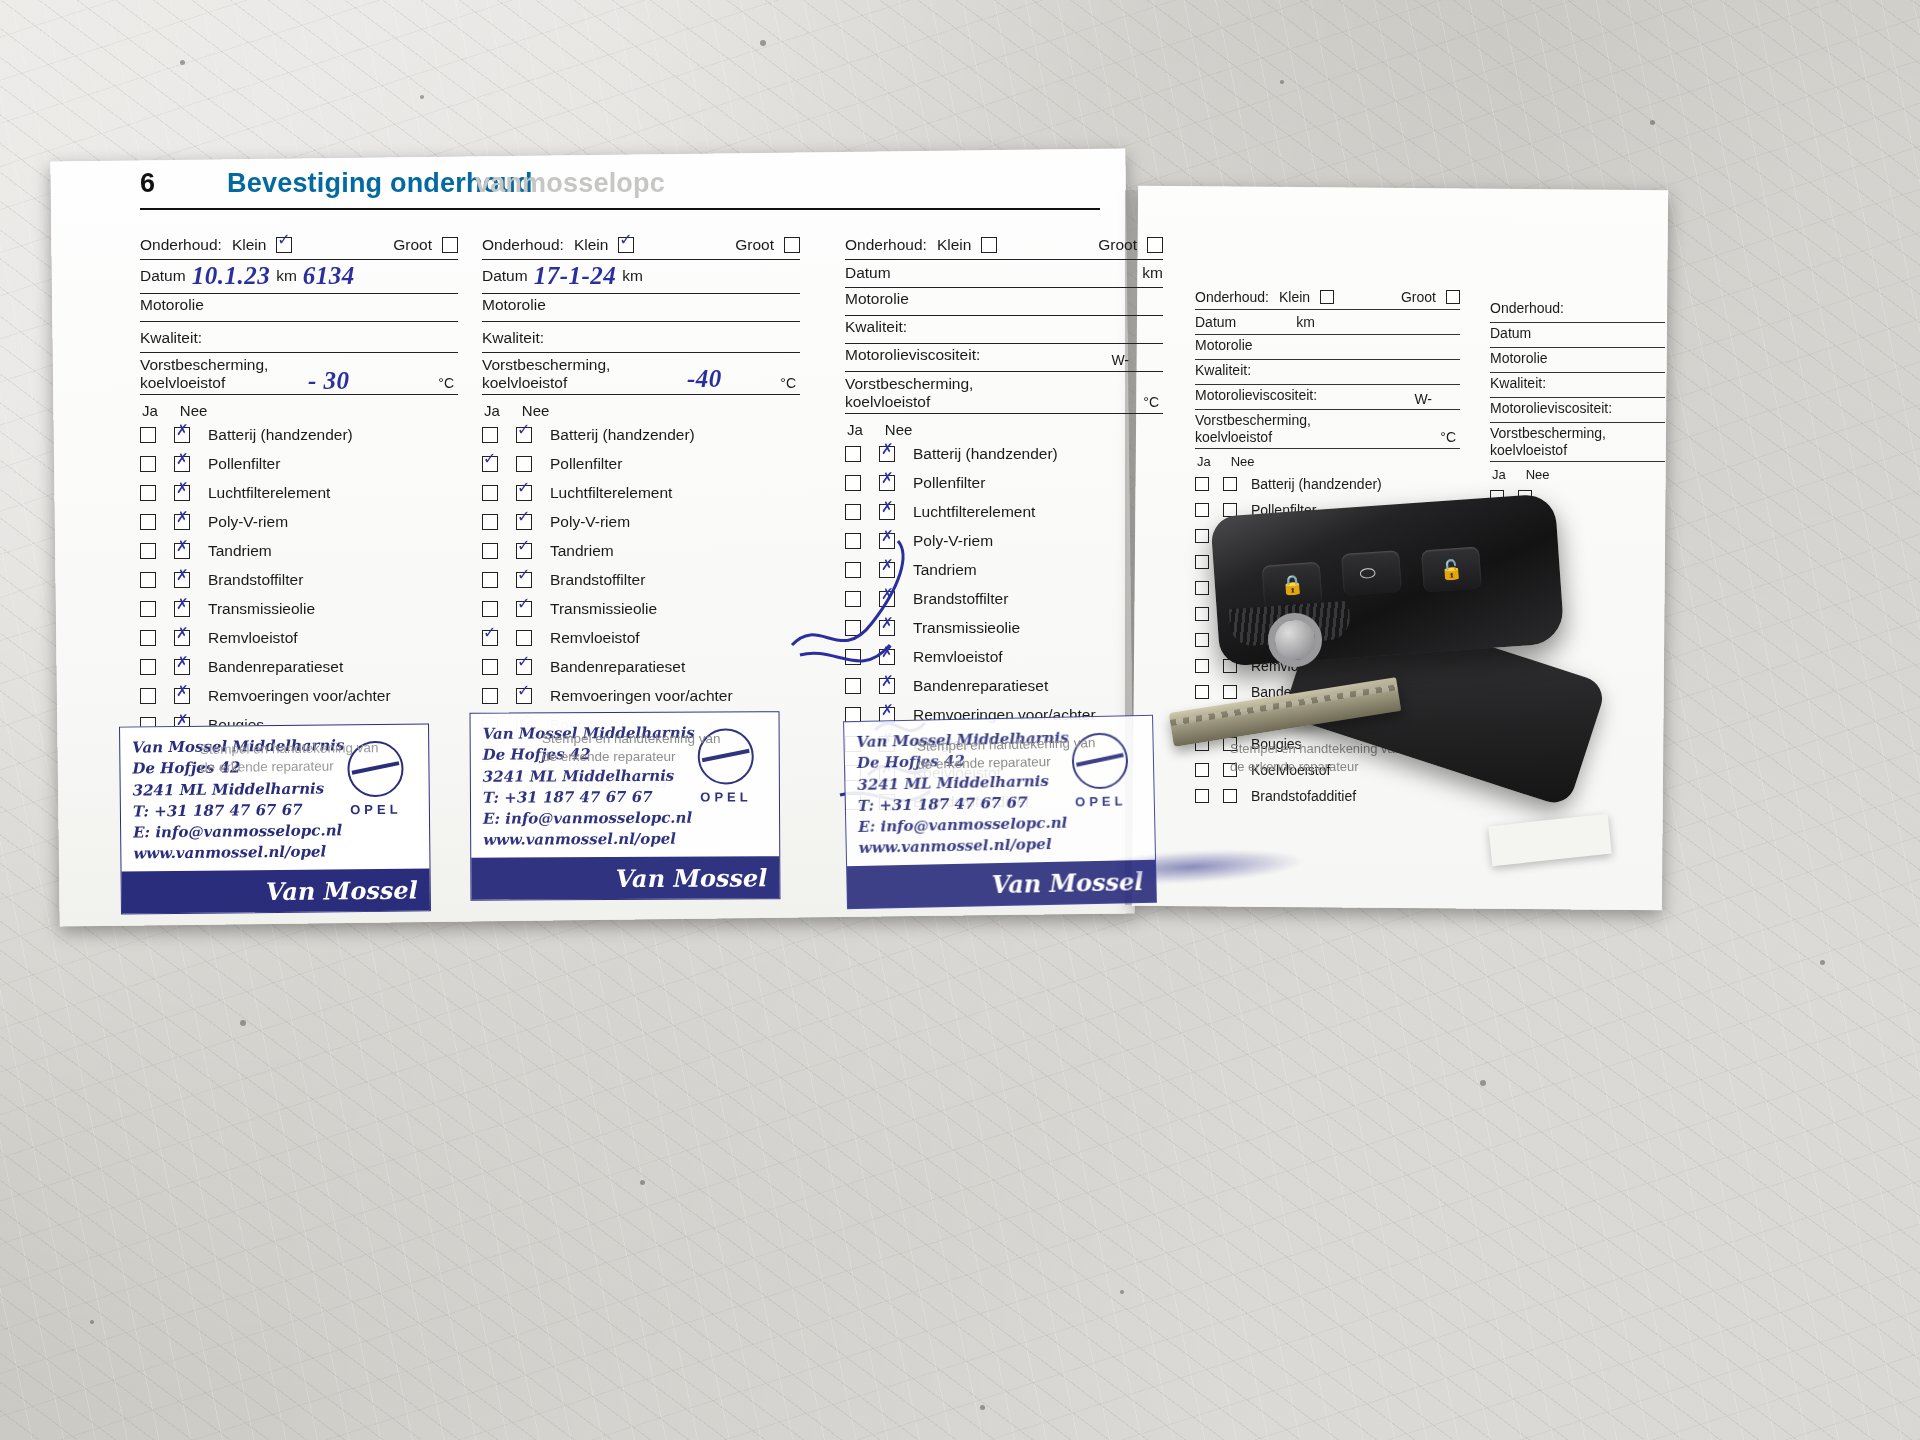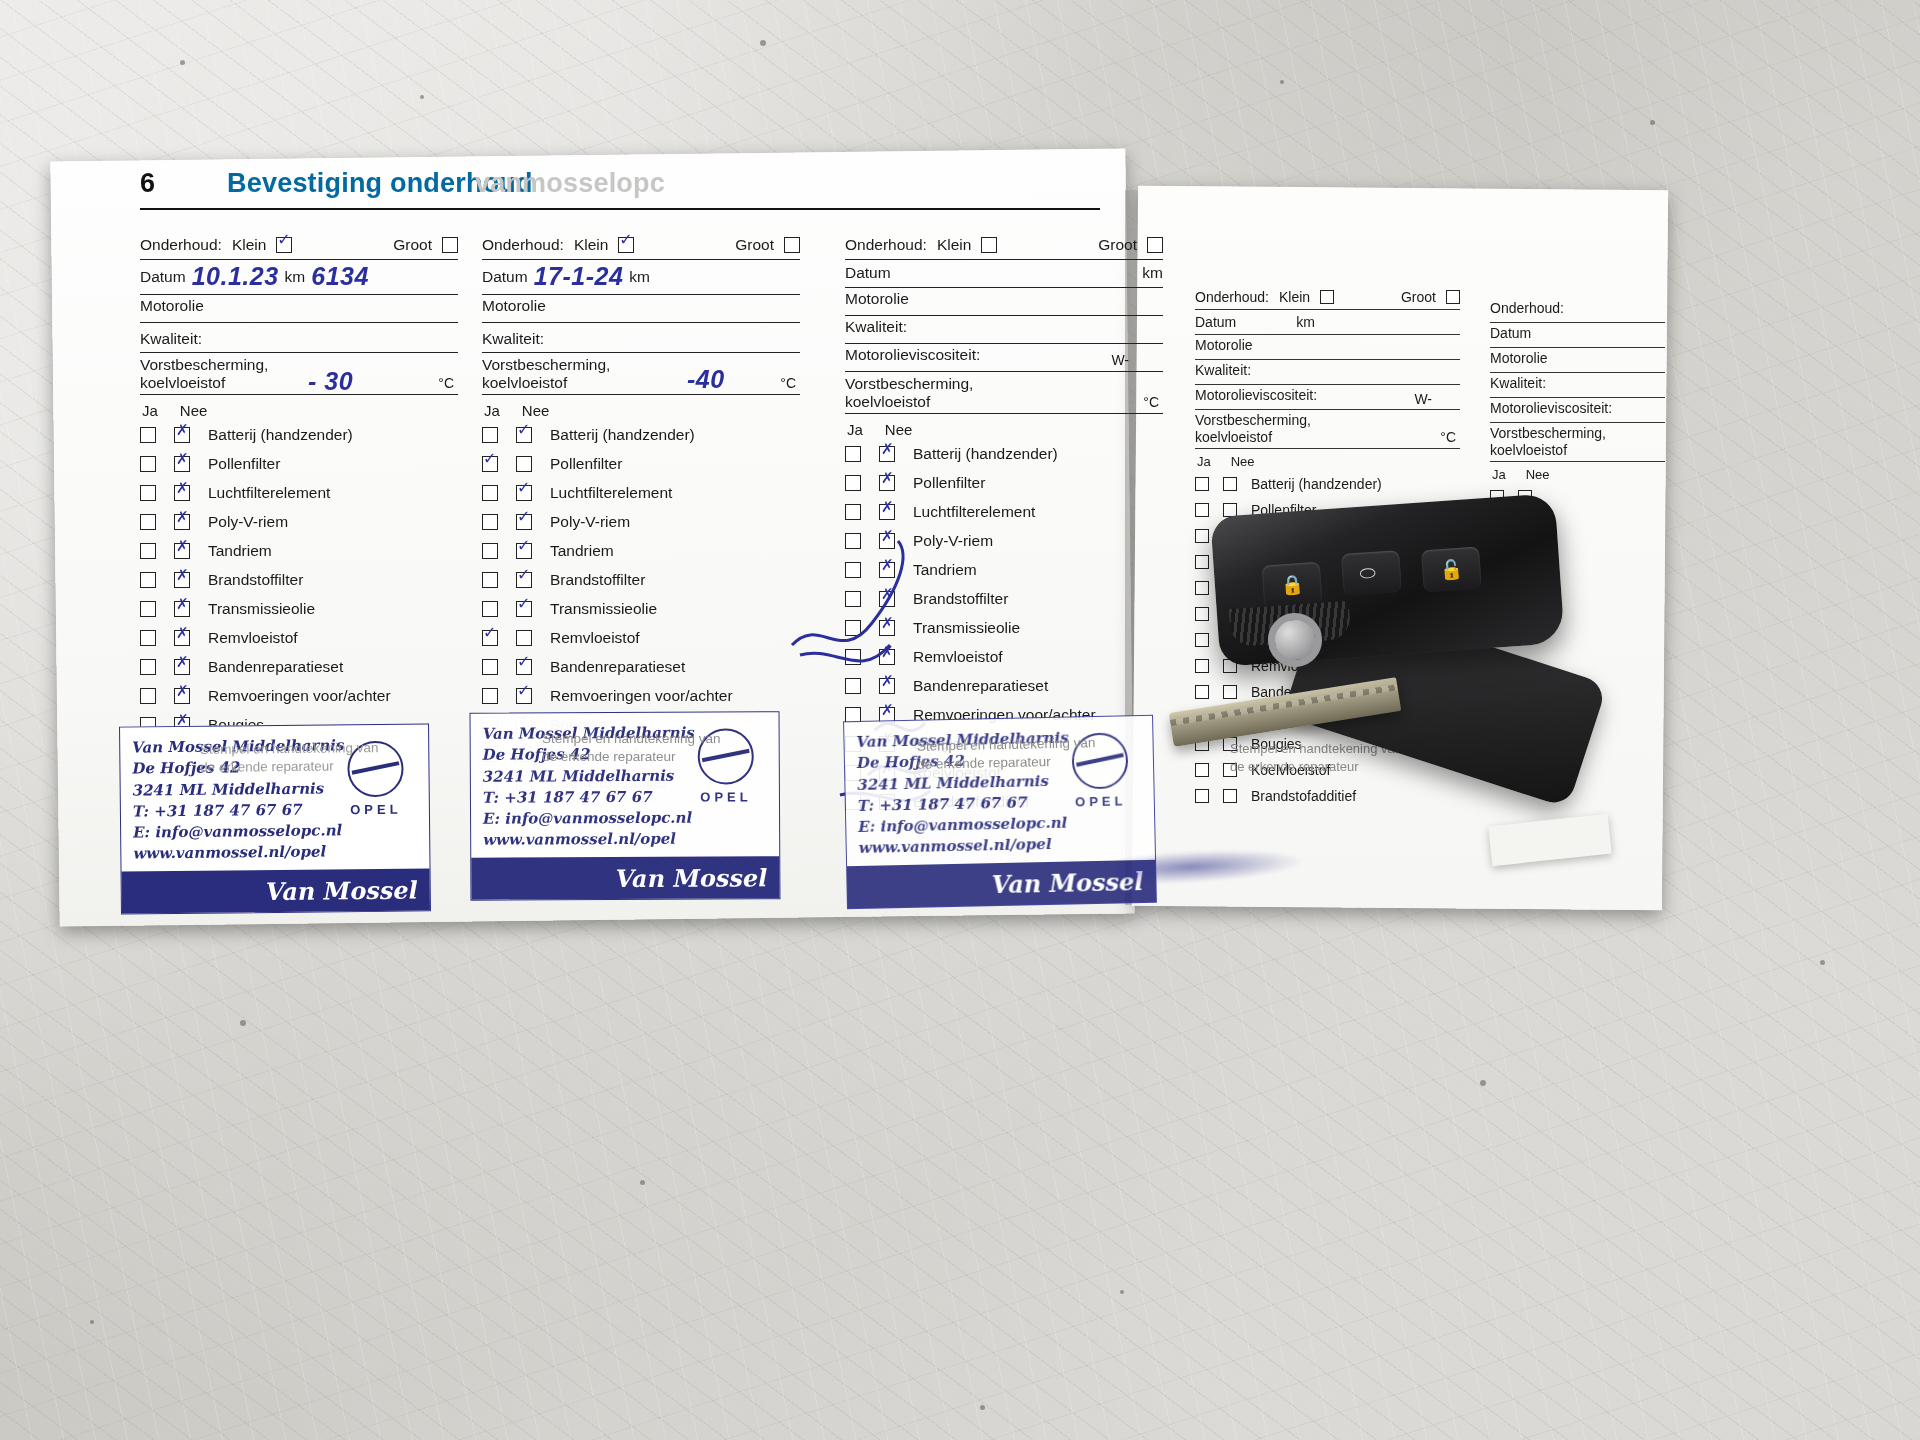--- a/index.html
+++ b/index.html
@@ -72,21 +72,21 @@
   .row-onderhoud{display:flex;align-items:center;gap:10px;}
   .lbl{white-space:nowrap;}
   .cb{display:inline-block;width:14px;height:14px;border:1.5px solid #222;background:#fff;vertical-align:-2px;}
   .spacer{flex:1;}
   .row-datum{display:flex;align-items:center;gap:6px;}
   .two-line{line-height:1.15;padding-top:3px;padding-bottom:2px;}
   .unit{position:absolute;right:4px;bottom:3px;font-size:14px;}
 
   
   .hw{
-    font-family:Liberation Sans, sans-serif;
+    font-family:Liberation Serif, serif;
     color:#2b2f9e;font-style:italic;font-weight:bold;
     letter-spacing:.5px;
   }
   .hw-big{font-size:25px;}
   .hw-md{font-size:21px;}
 
   
   .mark{position:relative;}
   .mark:after{
     content:"✗";position:absolute;left:1px;top:-7px;font-size:15px;color:#2b2f9e;

